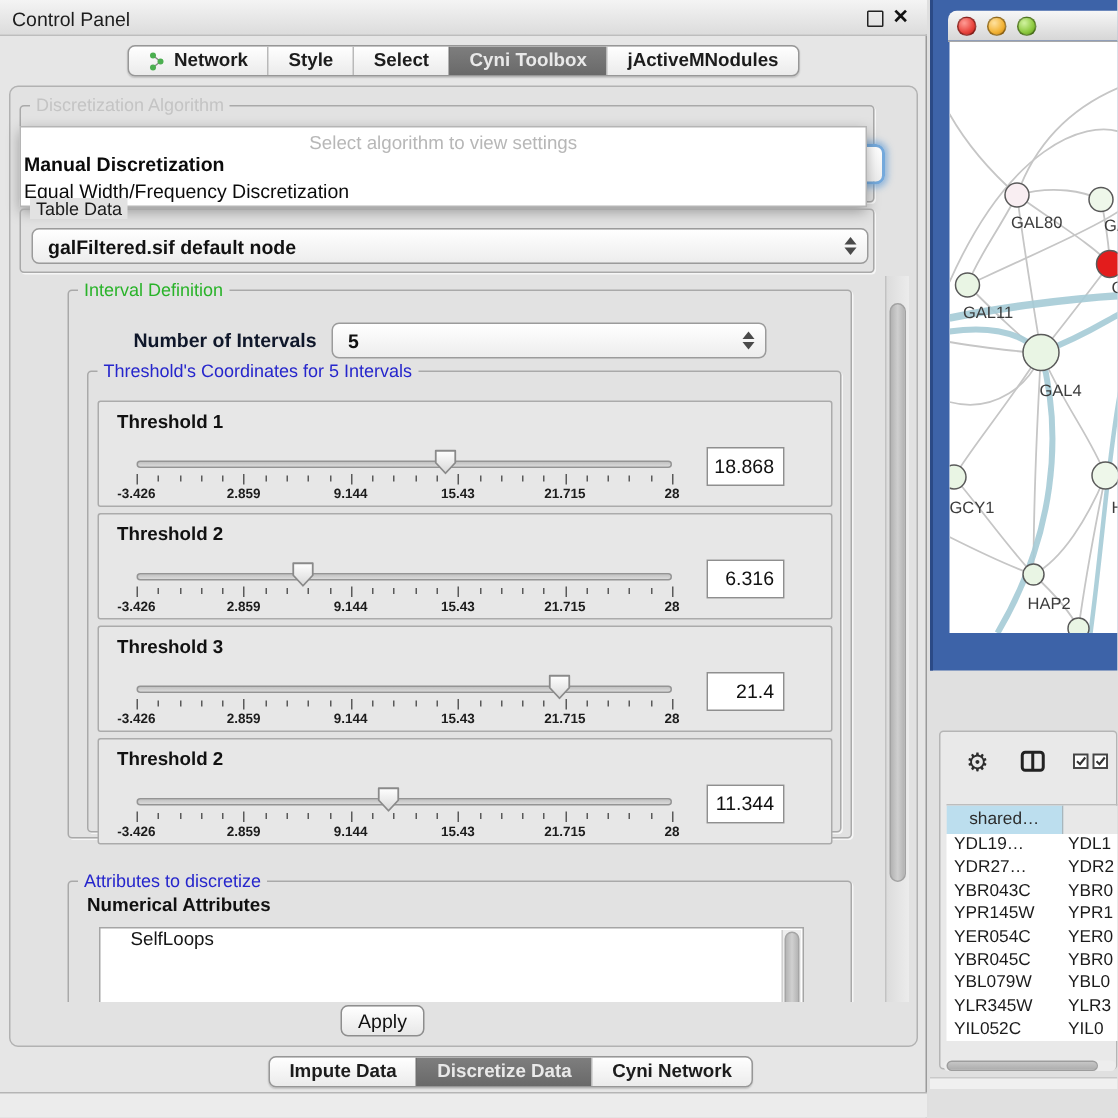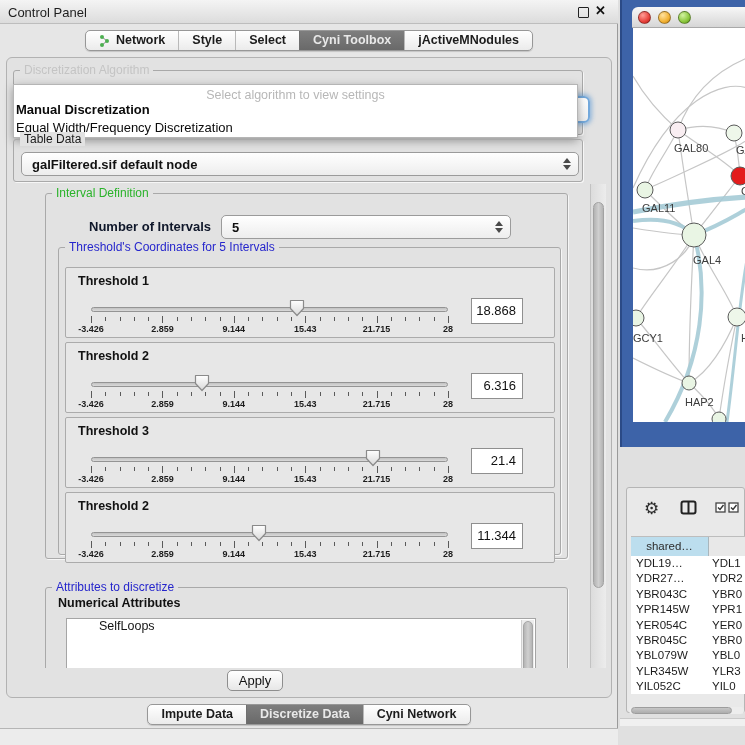--- a/index.html
+++ b/index.html
@@ -14,21 +14,21 @@
   .float-box { position:absolute; left:578px; top:7px; width:11px; height:11px; border:1.5px solid #222; border-radius:1px; }
   .close-x { position:absolute; left:595px; top:3px; font-size:13px; font-weight:bold; color:#111; }
 
   
   .seg-row { display:flex; justify-content:center; }
   .seg { display:flex; border:1px solid #979797; border-radius:5px; overflow:hidden; background:linear-gradient(#ffffff,#ebebeb); box-shadow:0 1px 1px rgba(0,0,0,.15); }
   .seg-item { padding:0 13px; height:19px; line-height:19px; font-size:12.5px; font-weight:600; color:#1c1c1c; border-left:1px solid #b9b9b9; white-space:nowrap; display:flex; align-items:center; gap:5px; }
   .seg-item:first-child { border-left:none; }
   .seg-item.sel { background:linear-gradient(#7e7e7e,#696969); color:#e9e9e9; border-left-color:#6f6f6f; }
   #top-tabs { left:0; top:30px; width:618px; }
-  #bottom-tabs { left:0; top:704px; width:618px; }
+  #bottom-tabs { left:0; top:704px; width:502px;justify-content:flex-end; }
 
   
   #content-panel { left:6px; top:57px; width:606px; height:641px; background:#e2e2e2; border:1px solid #b2b2b2; border-radius:6px; }
 
   .group { position:absolute; border:1px solid #a9a9a9; border-radius:3px; box-shadow:1px 1px 0 rgba(255,255,255,.7); }
   .group-title { position:absolute; top:-8px; left:6px; background:#e2e2e2; padding:0 4px; font-size:12px; white-space:nowrap; }
   .t-green { color:#2ab32a; }
   .t-blue { color:#2626cc; }
   .t-dim { color:#c4c4c4;text-align:right; }
   .t-dark { color:#1a1a1a; }
@@ -63,21 +63,21 @@
   .tick.major { top:48px; height:7px; }
   .tick.minor { top:49px; height:4px; }
   .tick-label { position:absolute; top:56px; transform:translateX(-50%); font-size:9px; font-weight:bold; color:#1c1c1c; white-space:nowrap; }
   .thumb-svg { position:absolute; top:31px; }
   .val-box { position:absolute; left:405px; top:30px; width:52px; height:26px; background:#fff; border:1px solid #8f8f8f; font-size:13px; color:#111; text-align:right; line-height:24px; padding-right:6px; }
 
   
   #attr-group { left:35px; top:403px; width:523px; height:120px; }
   #attr-list-title { position:absolute; left:12px; top:8px; font-size:12.5px; font-weight:bold; color:#111; }
   #attr-list { position:absolute; left:20px; top:30px; width:470px; height:100px; background:#fff; border:1px solid #a5a5a5; overflow:hidden; }
-  .attr-item { padding-left:32px; font-size:12.5px; color:#151515; line-height:15.5px; }
+  .attr-item { padding-left:20px; font-size:12.5px; color:#151515; line-height:15.5px; }
   #attr-scroll { position:absolute; right:1px; top:1px; width:13px; height:98px; background:#ededed; border-left:1px solid #d0d0d0; }
   #attr-scroll .thumb { position:absolute; left:1px; top:1px; width:10px; height:92px; background:linear-gradient(90deg,#b5b5b5,#d0d0d0,#b5b5b5); border:1px solid #a5a5a5; border-radius:5px; }
 
   #apply-btn { left:227px; top:670px; width:56px; height:21px; background:linear-gradient(#ffffff,#e7e7e7); border:1px solid #8e8e8e; border-radius:5px; font-size:13px; color:#111; text-align:center; line-height:19px; }
   #bottom-strip { left:0; top:728px; width:618px; height:17px; background:#ececec; border-top:1px solid #b5b5b5; }
 
   
   #right-area { left:619px; top:0; width:126px; height:745px; background:#e0e0e0; }
   #net-frame { position:absolute; left:1px; top:0; width:125px; height:447px; background:#3d63a8; border-left:2px solid #2b4a86; }
   #net-titlebar { position:absolute; left:10px; top:7px; width:115px; height:21px; background:linear-gradient(#f7f7f7,#d6d6d6); border-bottom:1px solid #a9a9a9; border-radius:6px 0 0 0; }

